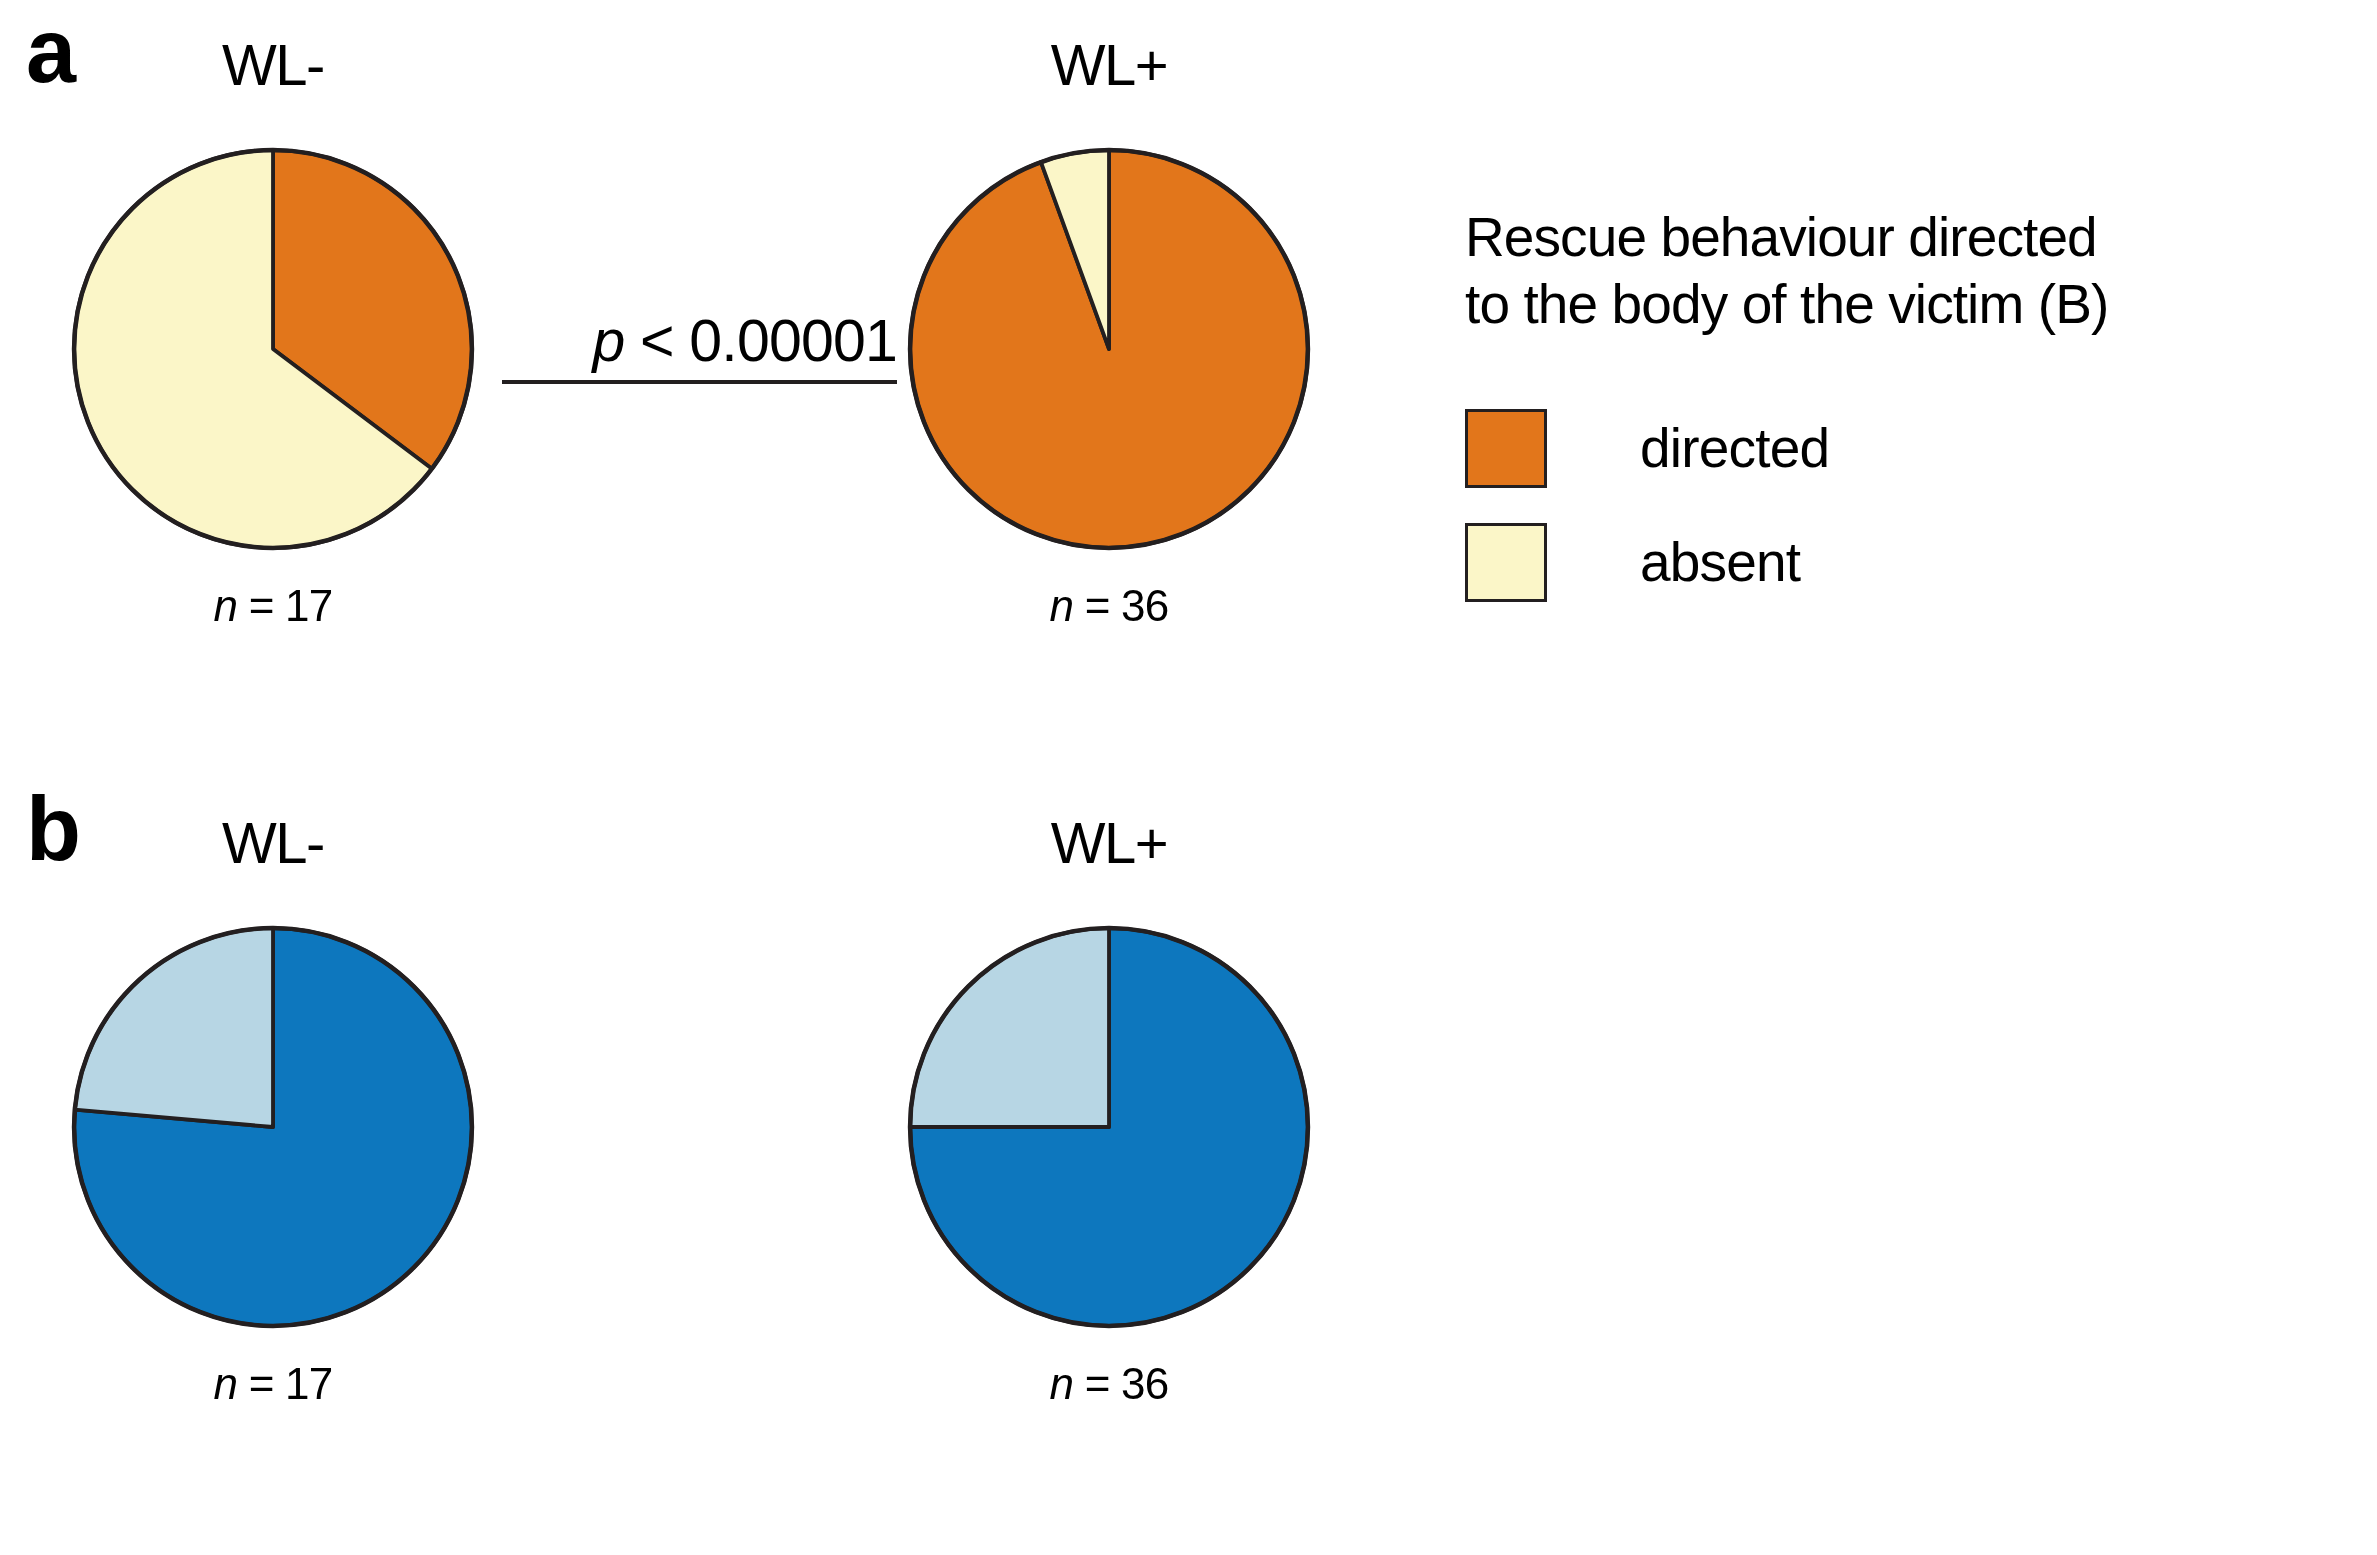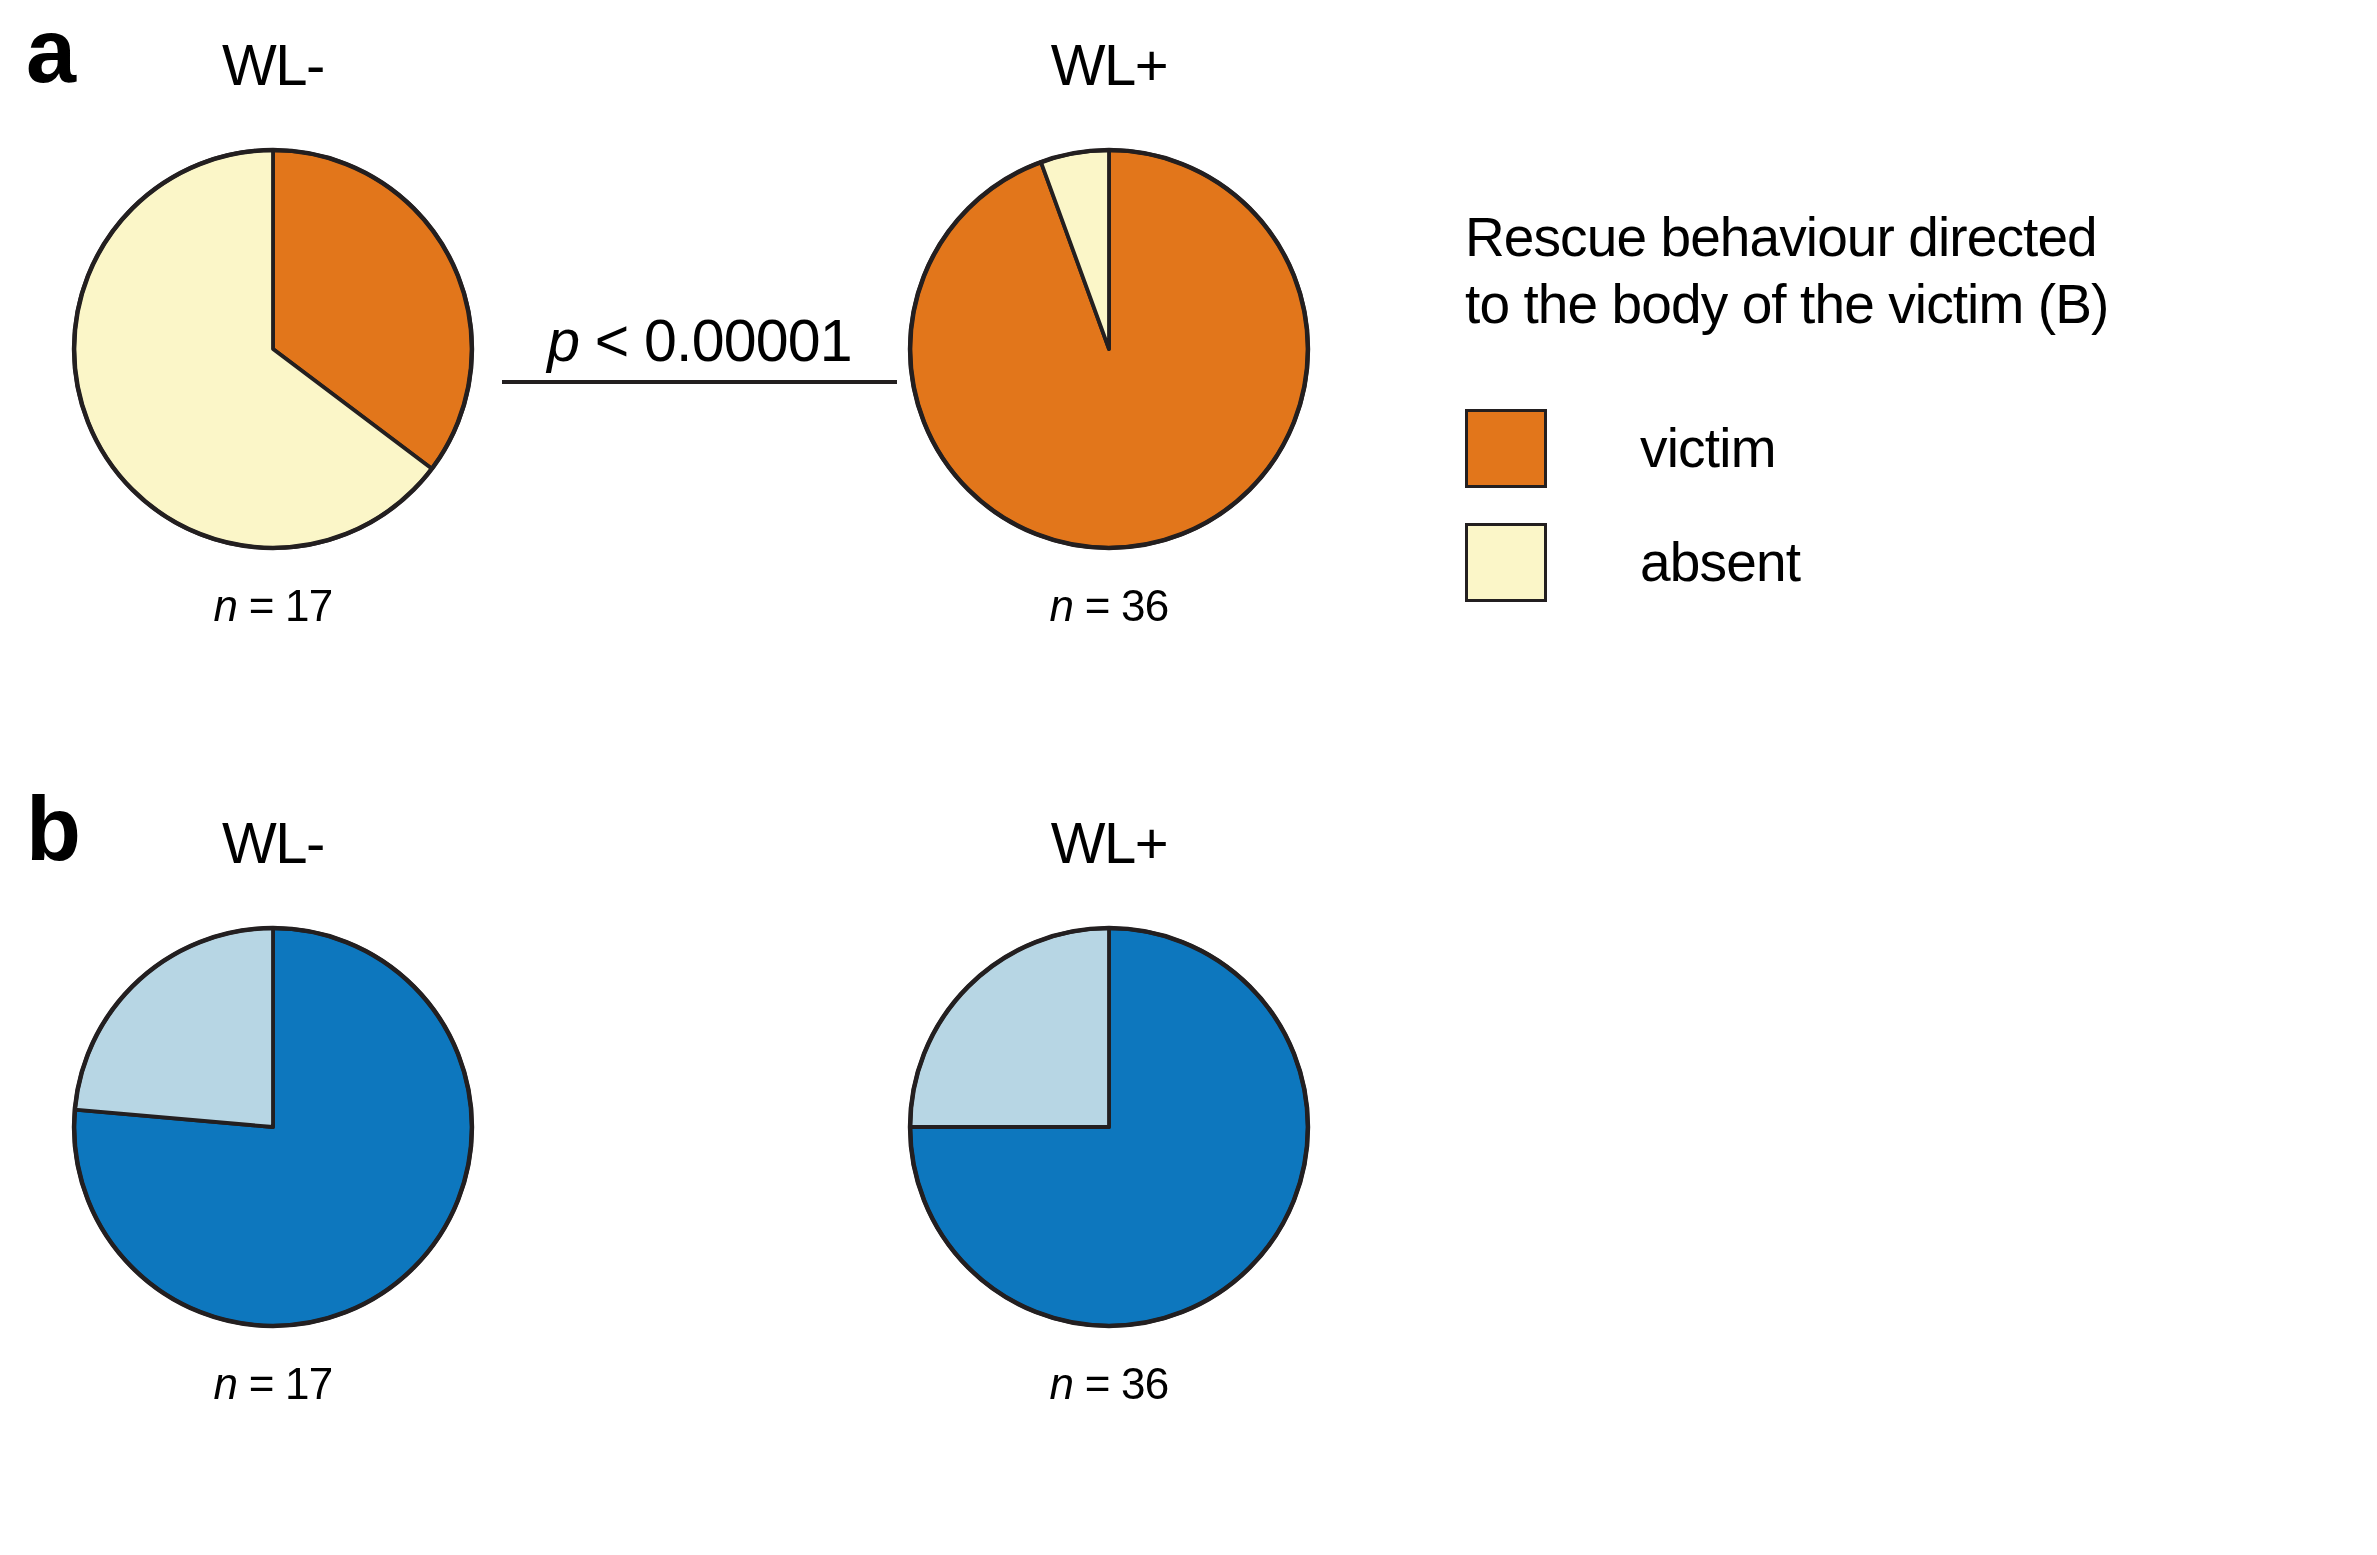--- a/index.html
+++ b/index.html
@@ -67,21 +67,21 @@
     margin-top: 30px;
     letter-spacing: -0.8px;
   }
   .pie-n .ital { font-style: italic; }
 
   
   .sig {
     position: absolute;
     left: 502px;
     width: 395px;
-    text-align: center;
+    text-align: right;
   }
   .sig .sig-label {
     font-size: 59px;
     line-height: 1;
     white-space: nowrap;
     letter-spacing: -0.8px;
   }
   .sig .sig-label .ital { font-style: italic; }
   .sig .sig-line {
     width: 100%;
@@ -165,21 +165,21 @@
     <div class="sig-label"><span class="ital">p</span><span> &lt; 0.00001</span></div>
     <div class="sig-line"></div>
   </div>
 
   <div class="legend" id="legend-a">
     <div class="legend-title">Rescue behaviour directed
 to the body of the victim (B)</div>
     <div class="legend-items">
       <div class="legend-row">
         <span class="legend-swatch" style="background: rgb(226, 118, 27);"></span>
-        <span class="legend-label">victim</span>
+        <span class="legend-label">directed</span>
       </div>
       <div class="legend-row">
         <span class="legend-swatch" style="background: rgb(251, 246, 200);"></span>
         <span class="legend-label">absent</span>
       </div>
     </div>
   </div>
 
 </div>
 

